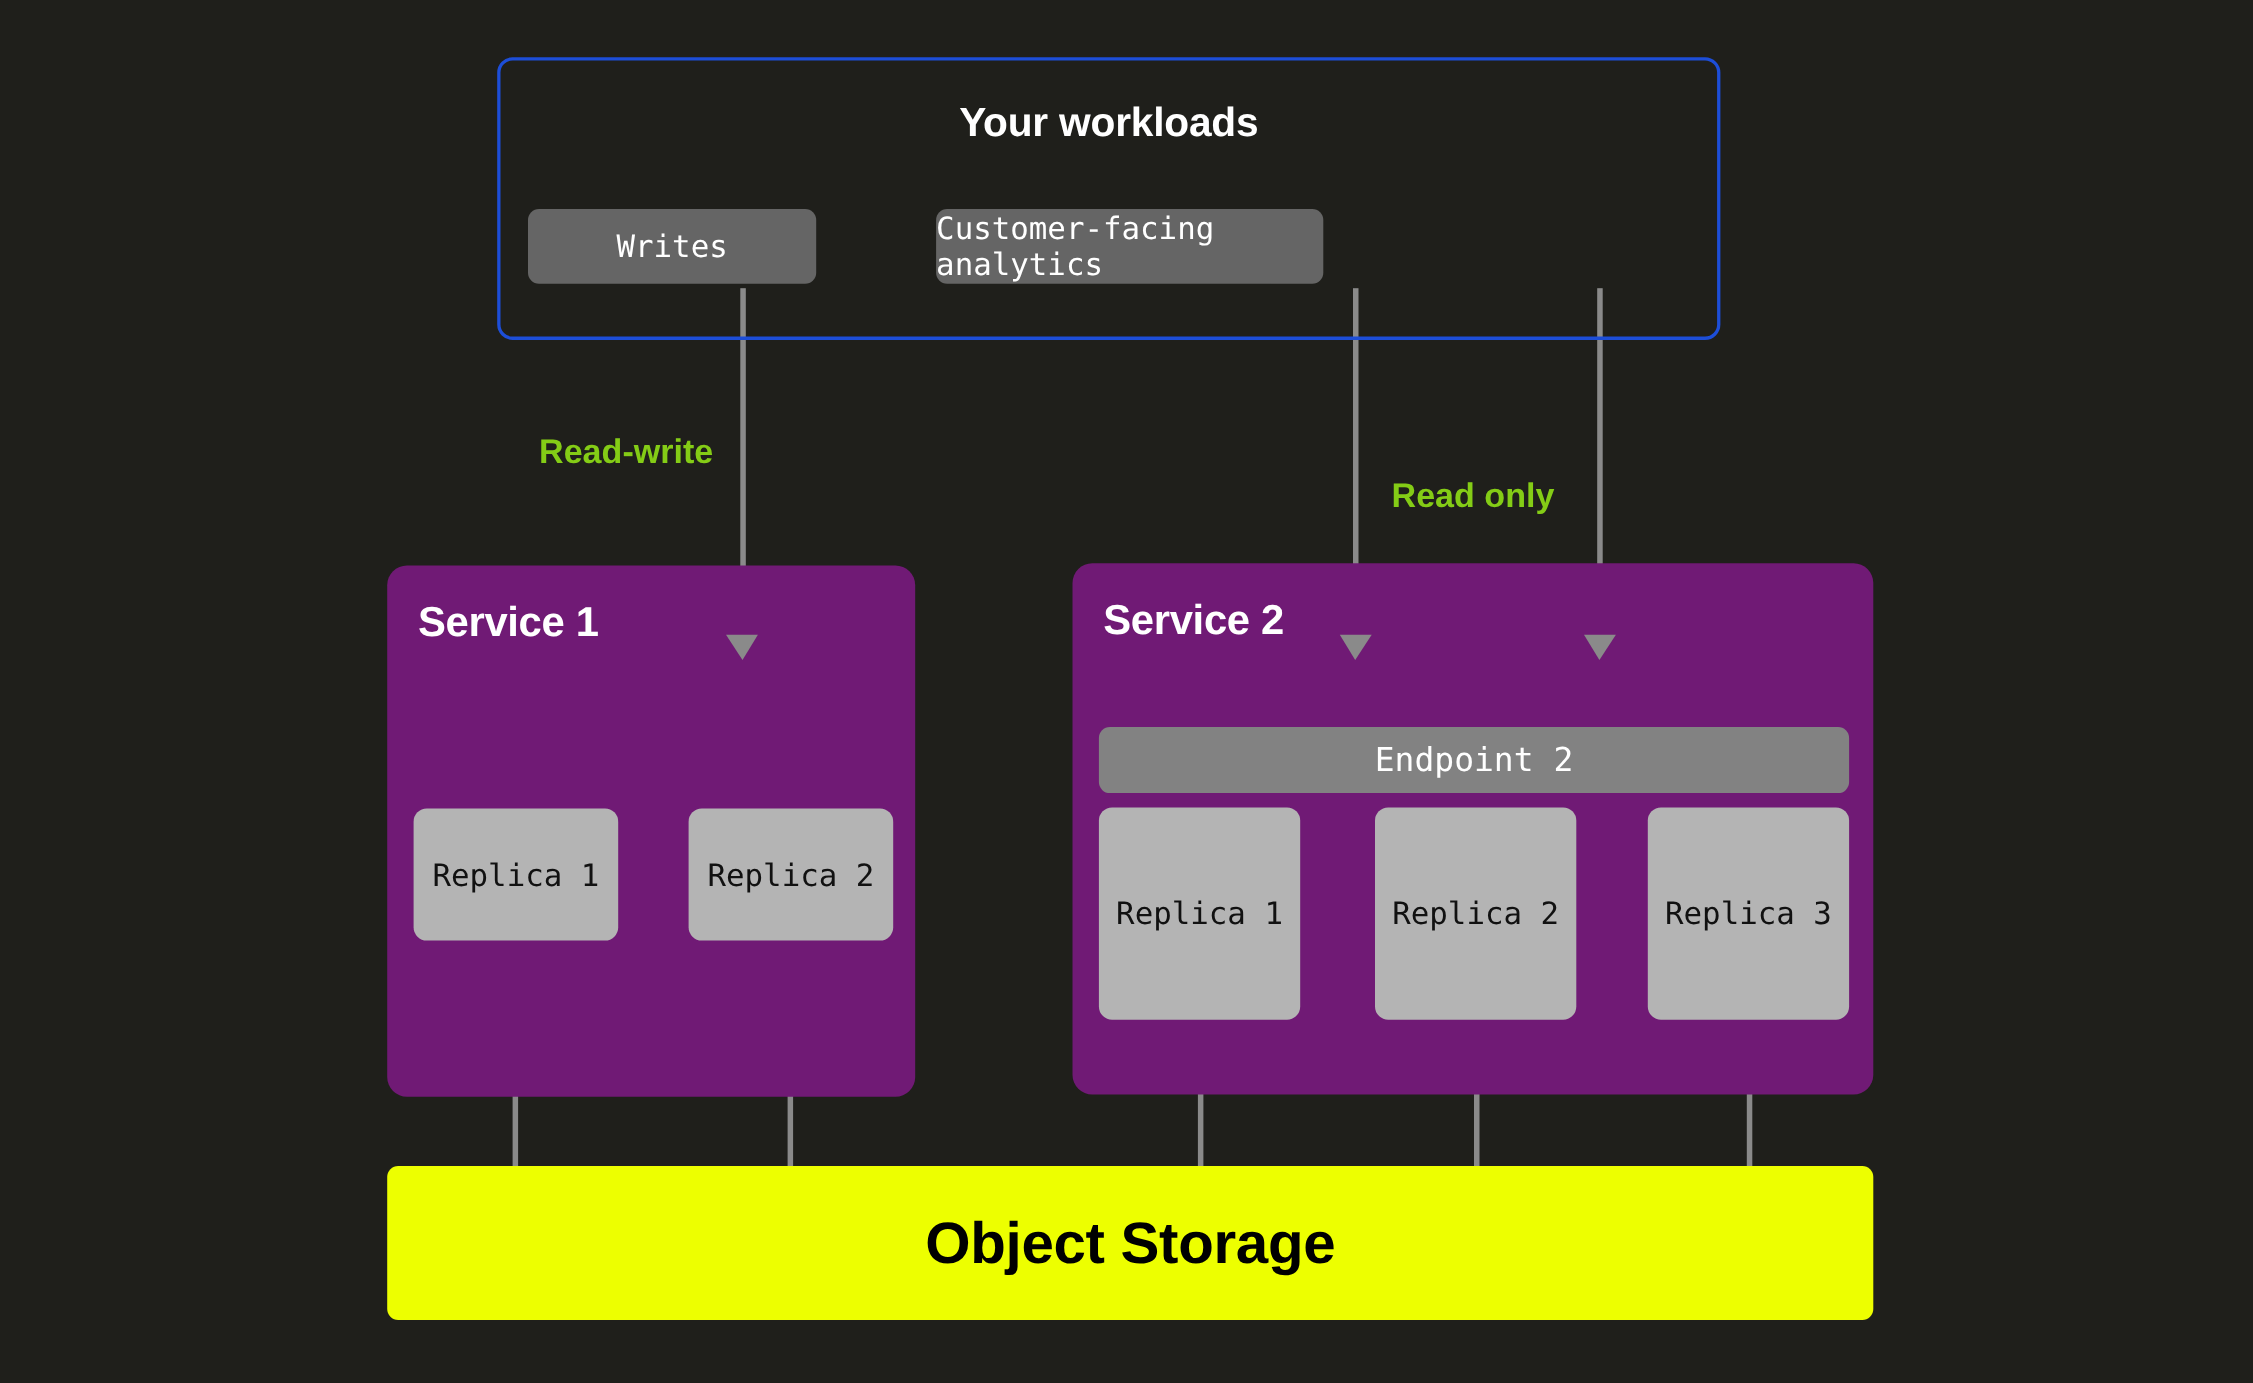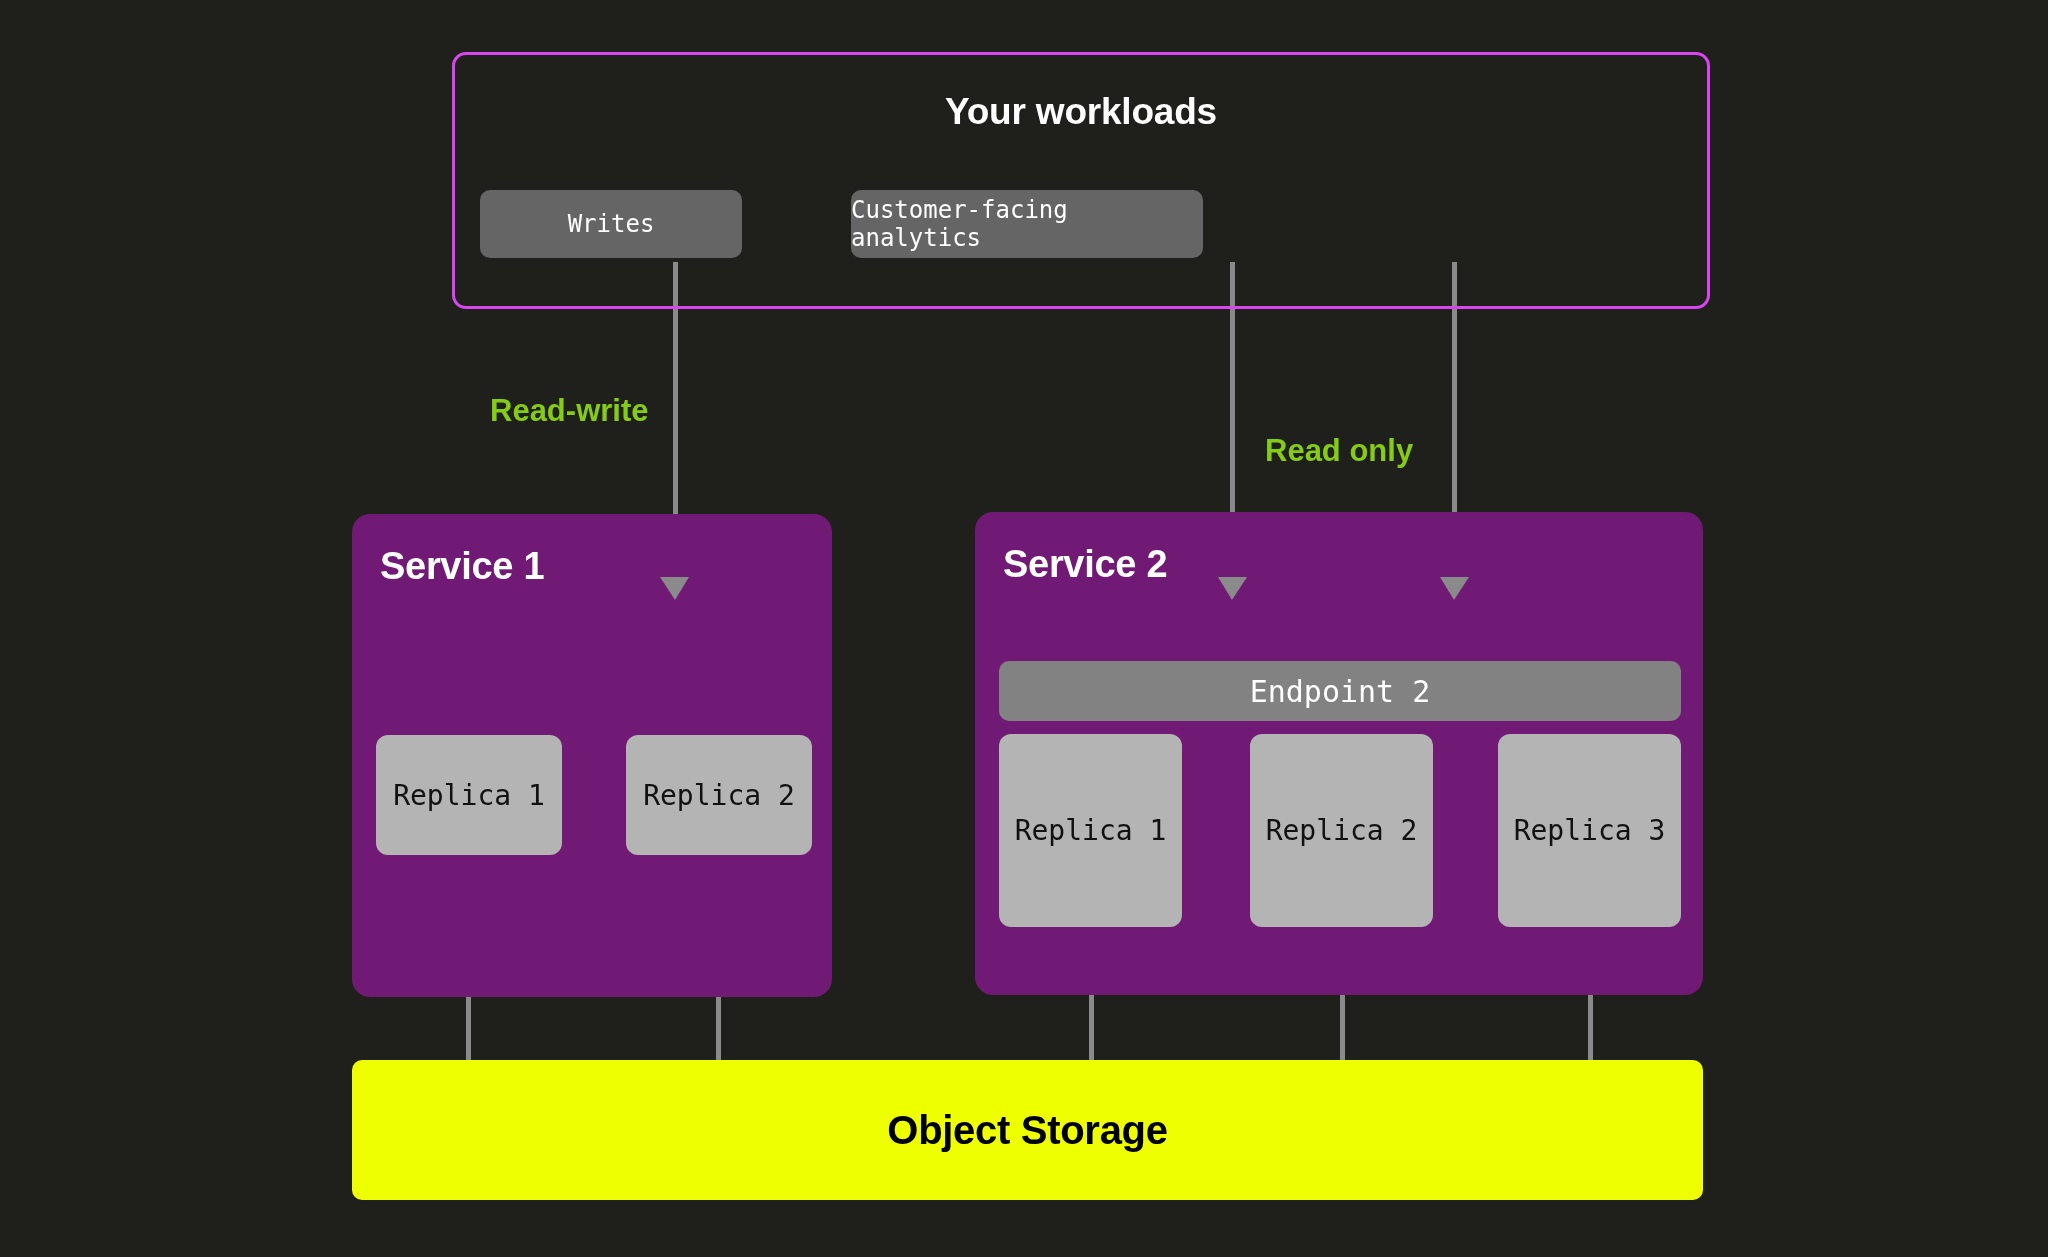--- a/index.html
+++ b/index.html
@@ -13,42 +13,42 @@
 
   
   .layer{position:absolute;inset:0;}
   #wires{z-index:1;}
   #panels{z-index:2;}
   #arrows{z-index:5;}
 
   
   .workloads-box{
     position:absolute;
-    left:452px;top:52px;width:1258px;height:257px;
-    border:3px solid #d946ef;
+    left:452px;top:52px;width:1112px;height:257px;
+    border:3px solid #1d4ed8;
     border-radius:14px;
     background:transparent;
     box-sizing:border-box;
     z-index:3;
   }
   .workloads-title{
     position:absolute;left:0;top:36px;width:100%;
     text-align:center;
     color:#ffffff;
     font-size:37px;
     font-weight:bold;
     letter-spacing:-0.2px;
   }
   .chip{
     position:absolute;
     background:#656565;
     border-radius:10px;
     color:#ffffff;
     font-family:"DejaVu Sans Mono","Liberation Mono",monospace;
-    font-size:24px;
+    font-size:28px;
     display:flex;align-items:center;justify-content:center;
     box-sizing:border-box;
     z-index:4;
   }
 
   
   .service{
     position:absolute;
     background:#701a75;
     border-radius:18px;
@@ -93,21 +93,21 @@
   }
 
   
   .storage{
     position:absolute;
     left:352px;top:1060px;width:1351px;height:140px;
     background:#edff00;
     border-radius:10px;
     display:flex;align-items:center;justify-content:center;
     color:#000000;
-    font-size:40px;
+    font-size:53px;
     font-weight:bold;
     letter-spacing:-0.3px;
     box-sizing:border-box;
     z-index:4;
   }
 
   
   .wire{position:absolute;background:#8a8a8a;width:5px;}
 </style>
 </head>

